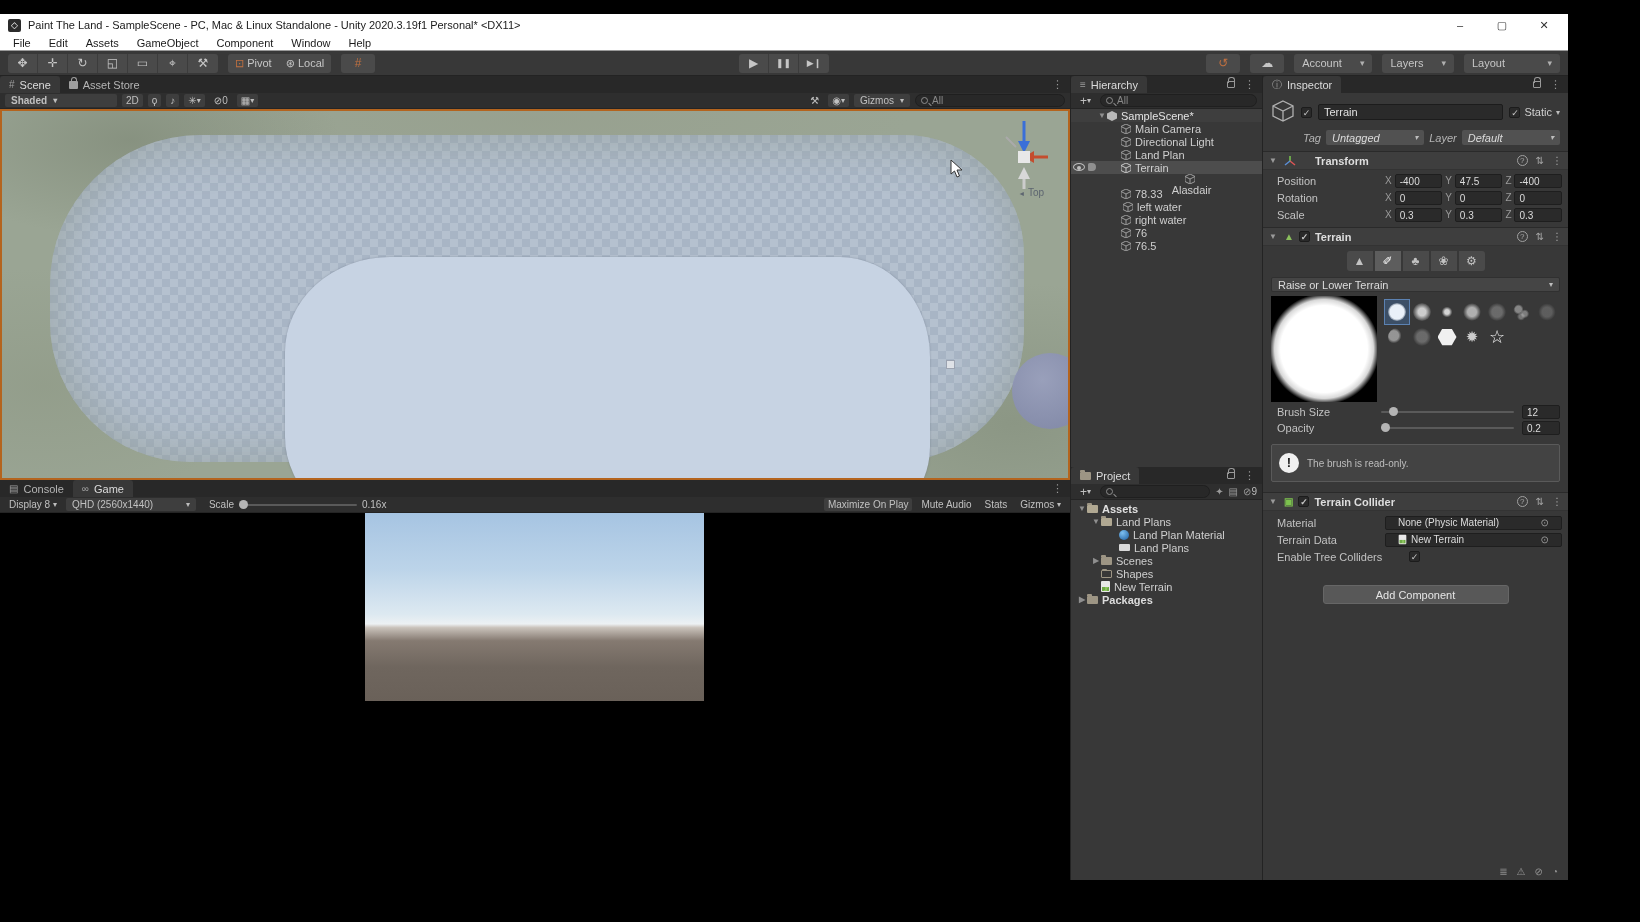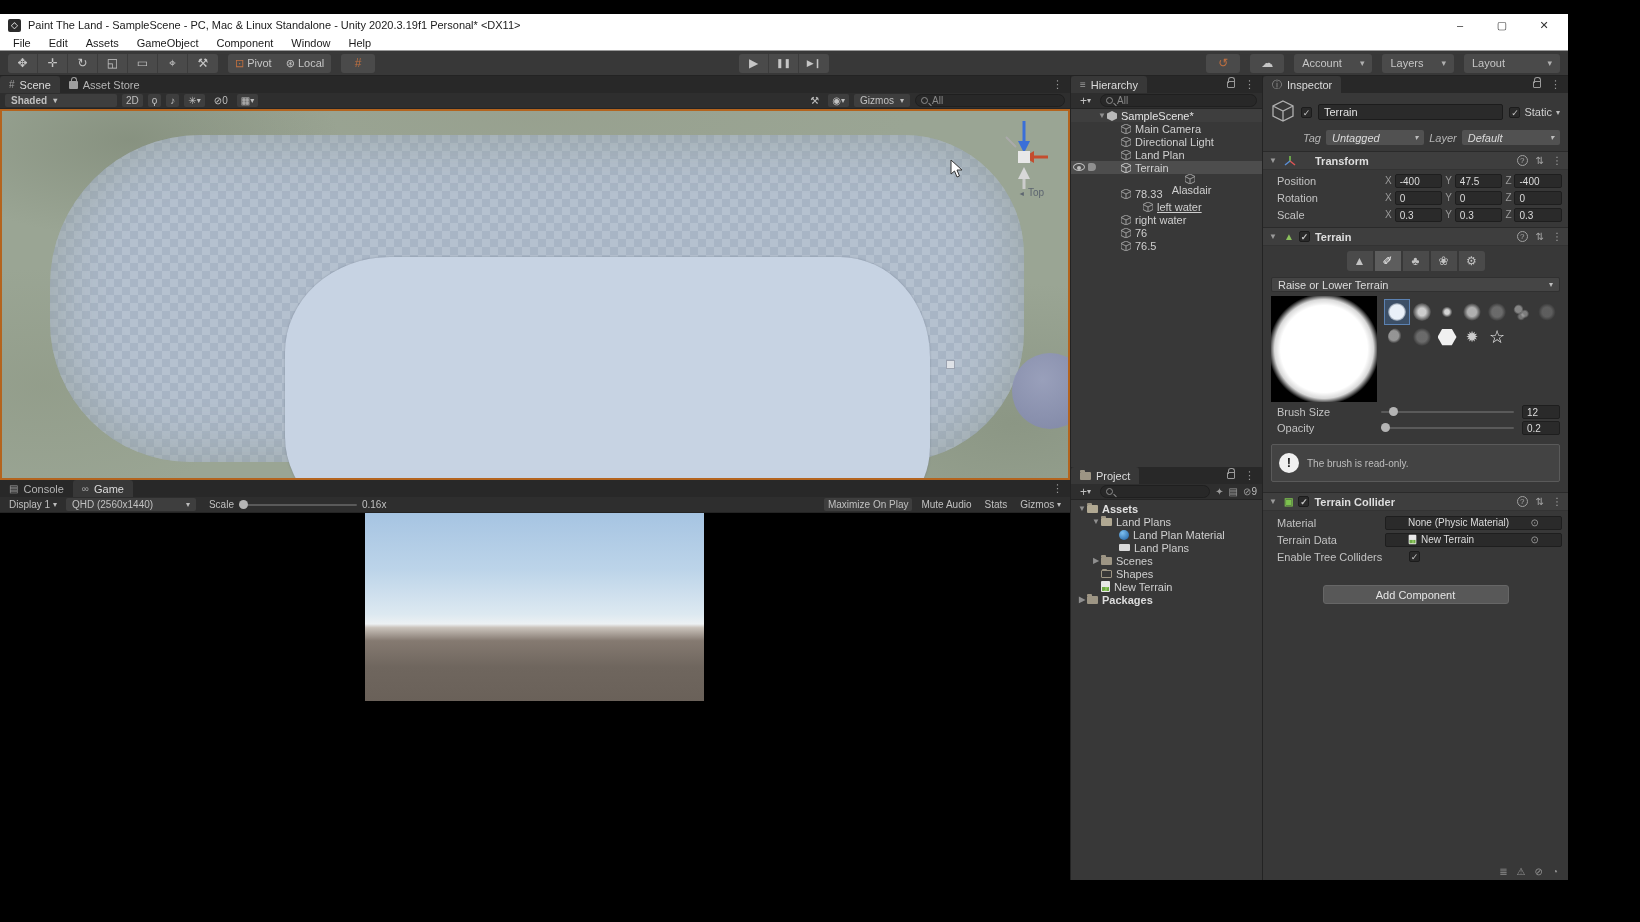--- a/index.html
+++ b/index.html
@@ -162,21 +162,21 @@
   .c7 { background:radial-gradient(circle,rgba(190,190,190,.28) 0 38%, transparent 68%); }
   .c8 { background:radial-gradient(circle at 32% 42%, rgba(225,225,225,.55) 0 30%, transparent 48%); }
   .hexagon { width:19px; height:17px; background:#f0f0f0; clip-path:polygon(25% 2%,75% 2%,100% 50%,75% 98%,25% 98%,0 50%); }
   .glyph-cell { font-size:15px; }
   .slider-row { display:flex; align-items:center; padding:2px 8px 2px 14px; gap:8px; height:16px; }
   .slider-row .prop-label { width:96px; }
   .slider-row .slider-track { flex:1; }
   .slider-val { width:38px; background:#2a2a2a; border:1px solid #1e1e1e; border-radius:2px; height:14px; line-height:13px; padding:0 4px; color:#dcdcdc; font-size:10px; flex:0 0 auto; }
   .readonly-box { margin:8px 8px 10px 8px; background:#434343; border:1px solid #5a5a5a; border-radius:2px; padding:8px 7px; display:flex; align-items:center; gap:8px; color:#bdbdbd; font-size:10px; }
   .warn-circ { width:20px; height:20px; background:#f0f0f0; border-radius:50%; color:#222; font-weight:bold; font-size:13px; text-align:center; line-height:20px; flex:0 0 auto; }
-  .obj-field { flex:1; background:#2a2a2a; border:1px solid #1e1e1e; border-radius:2px; height:14px; display:flex; align-items:center; gap:4px; padding:0 22px; color:#dcdcdc; font-size:10px; min-width:0; }
+  .obj-field { flex:1; background:#2a2a2a; border:1px solid #1e1e1e; border-radius:2px; height:14px; display:flex; align-items:center; gap:4px; padding:0 12px; color:#dcdcdc; font-size:10px; min-width:0; }
   .picker { margin-left:auto; color:#9a9a9a; font-size:10px; }
   .addcomp-wrap { display:flex; justify-content:center; padding:16px 0; }
   .addcomp { width:186px; height:19px; background:#585858; border:1px solid #666; border-radius:3px; color:#e6e6e6; font-size:11px; text-align:center; line-height:18px; }
   .insp-status-icons { position:absolute; right:10px; bottom:3px; display:flex; gap:9px; color:#8f8f8f; font-size:10px; }
 
   .bag-icon { width:9px; height:8px; background:#9f9f9f; border-radius:1px; position:relative; display:inline-block; }
   .bag-icon::before { content:""; position:absolute; left:2px; top:-4px; width:4px; height:4px; border:1px solid #9f9f9f; border-bottom:none; border-radius:3px 3px 0 0; }
   .accent-orange { color:#c07040; }
   .count-badge { font-size:10px; color:#bdbdbd; }
 </style>
@@ -334,21 +334,21 @@
           <span class="t-icon">∞</span>
           <span>Game</span>
         </div>
         <div class="strip-spacer"></div>
         <div class="strip-icons">
           <span>⋮</span>
         </div>
       </div>
       <div class="panel-toolbar">
         <div class="pt-btn">
-          <span>Display 1</span>&nbsp;
+          <span>Display 8</span>&nbsp;
           <span class="chev">▾</span>
         </div>
         <div class="pt-dd" style="width:130px; justify-content:space-between;">
           <span>QHD (2560x1440)</span>
           <span class="chev">▾</span>
         </div>
         <span style="margin-left:8px;">Scale</span>
         <div class="slider-track" style="width:118px;">
           <div class="slider-thumb" style="left:0px;"></div>
         </div>
@@ -444,21 +444,21 @@
           <span>Alasdair</span>
         </div>
         <div class="t-row" style="padding-left:50px;">
           <span class="obj-ic">
                 <svg width="10" height="10">
                   <path d="M5 0 L10 2.5 L10 7.5 L5 10 L0 7.5 L0 2.5 Z M0 2.5 L5 5 L10 2.5 M5 5 L5 10" fill="none" stroke="#9d9d9d"></path>
                 </svg>
               </span>
           <span>78.33</span>
         </div>
-        <div class="t-row" style="padding-left:72px;text-decoration:underline;">
+        <div class="t-row" style="padding-left:52px;">
           <span class="obj-ic">
                 <svg width="10" height="10">
                   <path d="M5 0 L10 2.5 L10 7.5 L5 10 L0 7.5 L0 2.5 Z M0 2.5 L5 5 L10 2.5 M5 5 L5 10" fill="none" stroke="#9d9d9d"></path>
                 </svg>
               </span>
           <span>left water</span>
         </div>
         <div class="t-row" style="padding-left:50px;">
           <span class="obj-ic">
                 <svg width="10" height="10">

